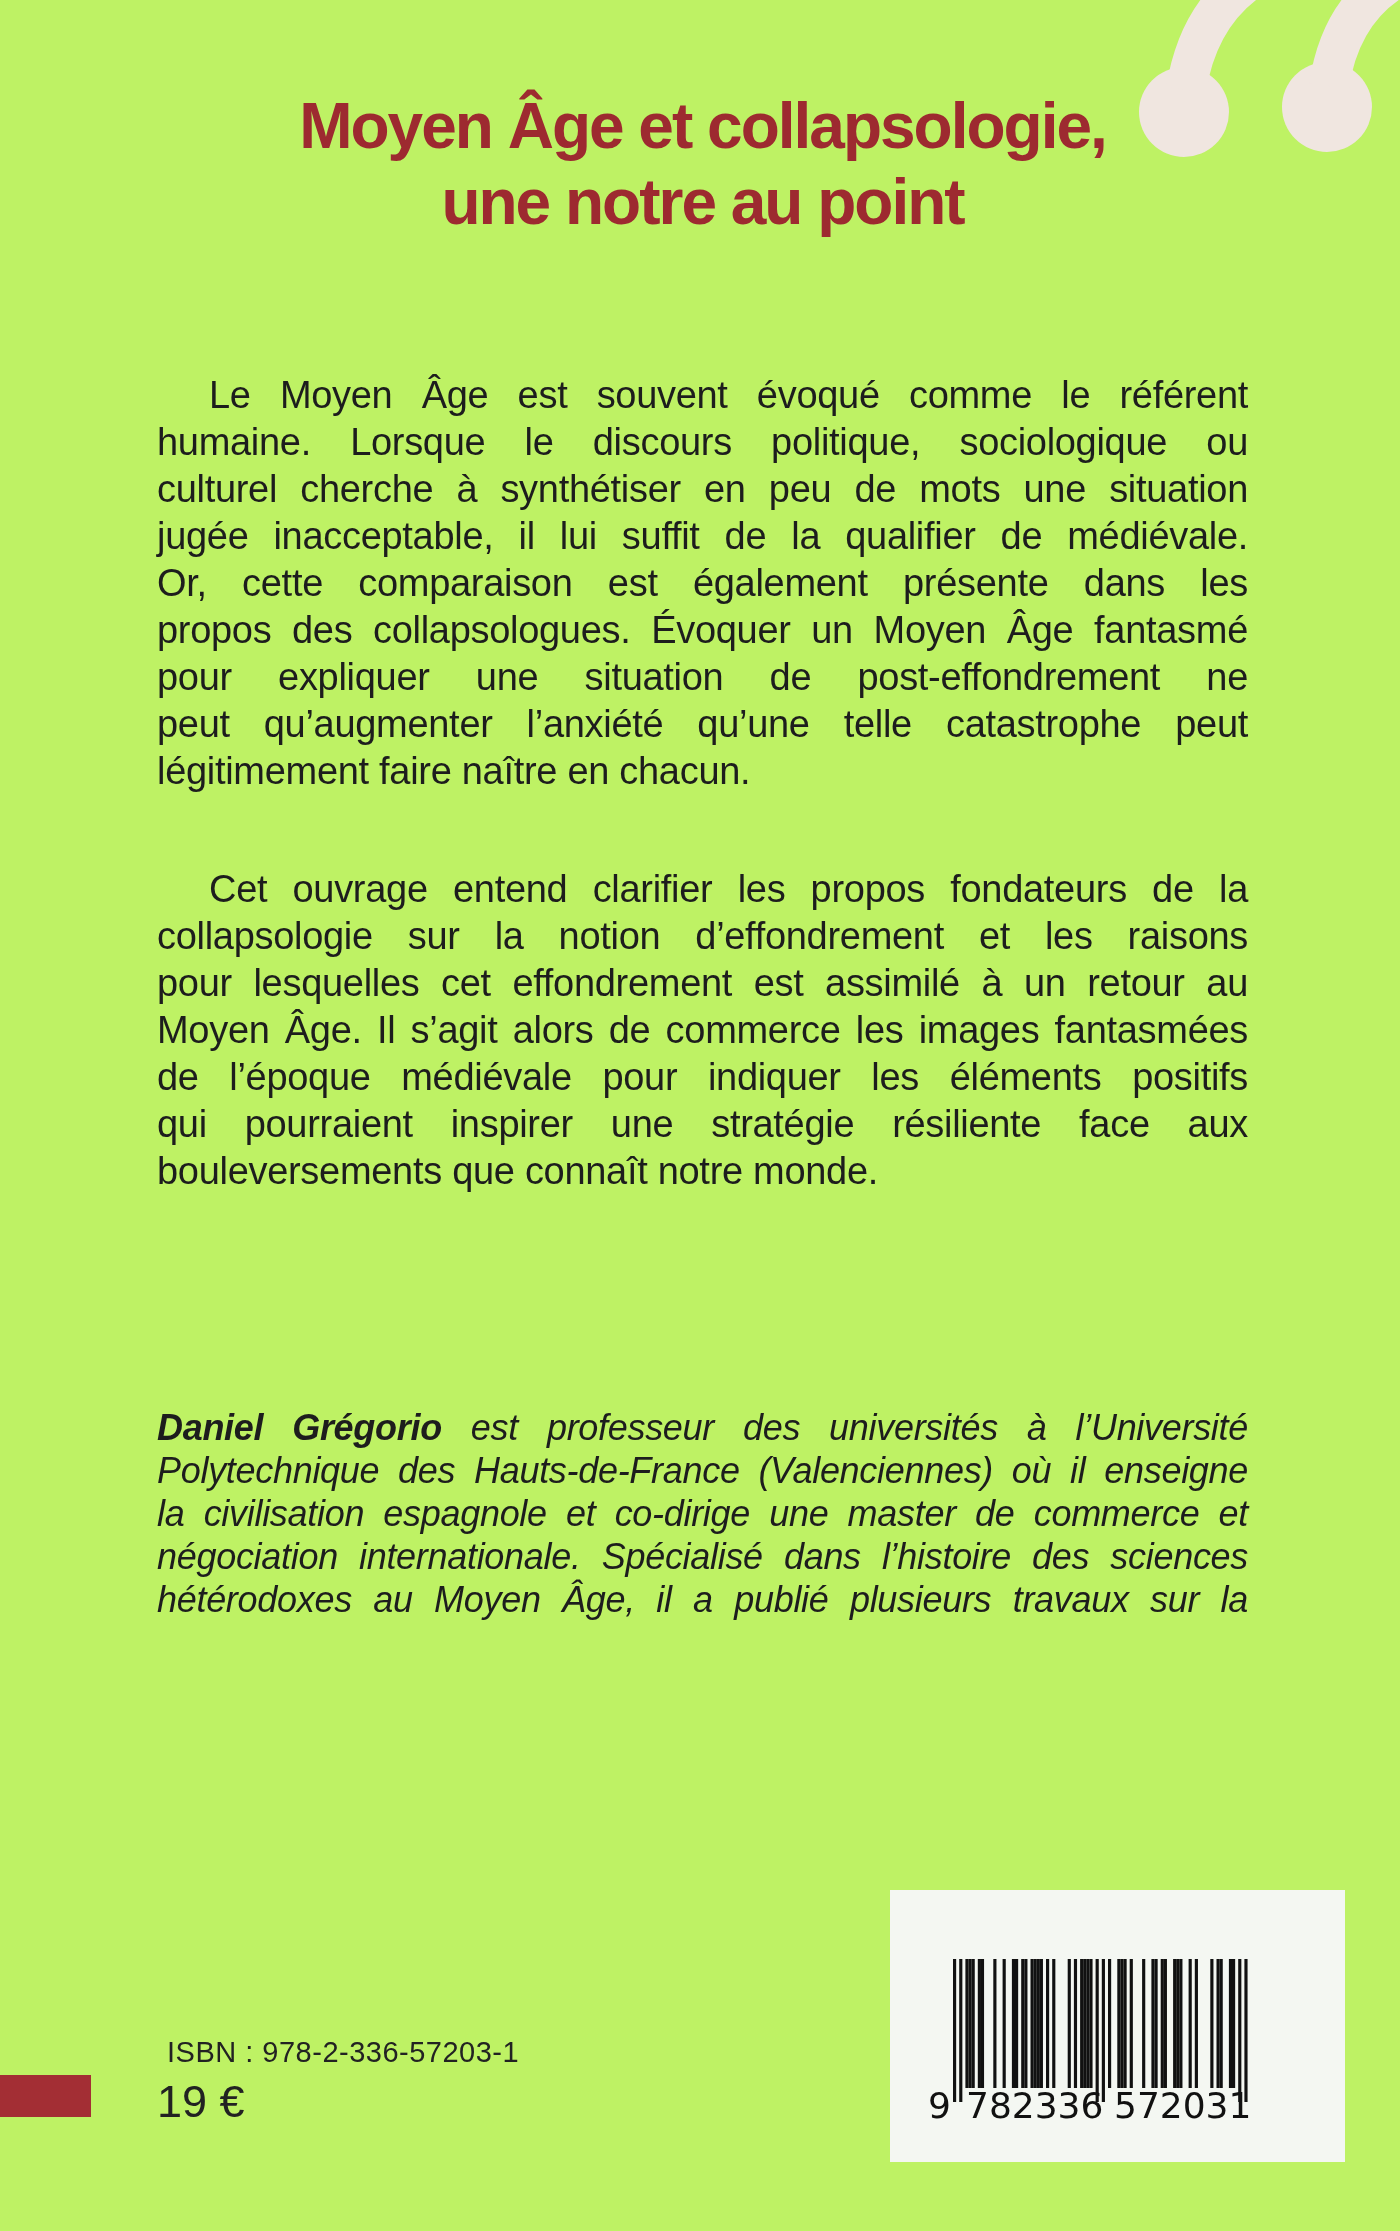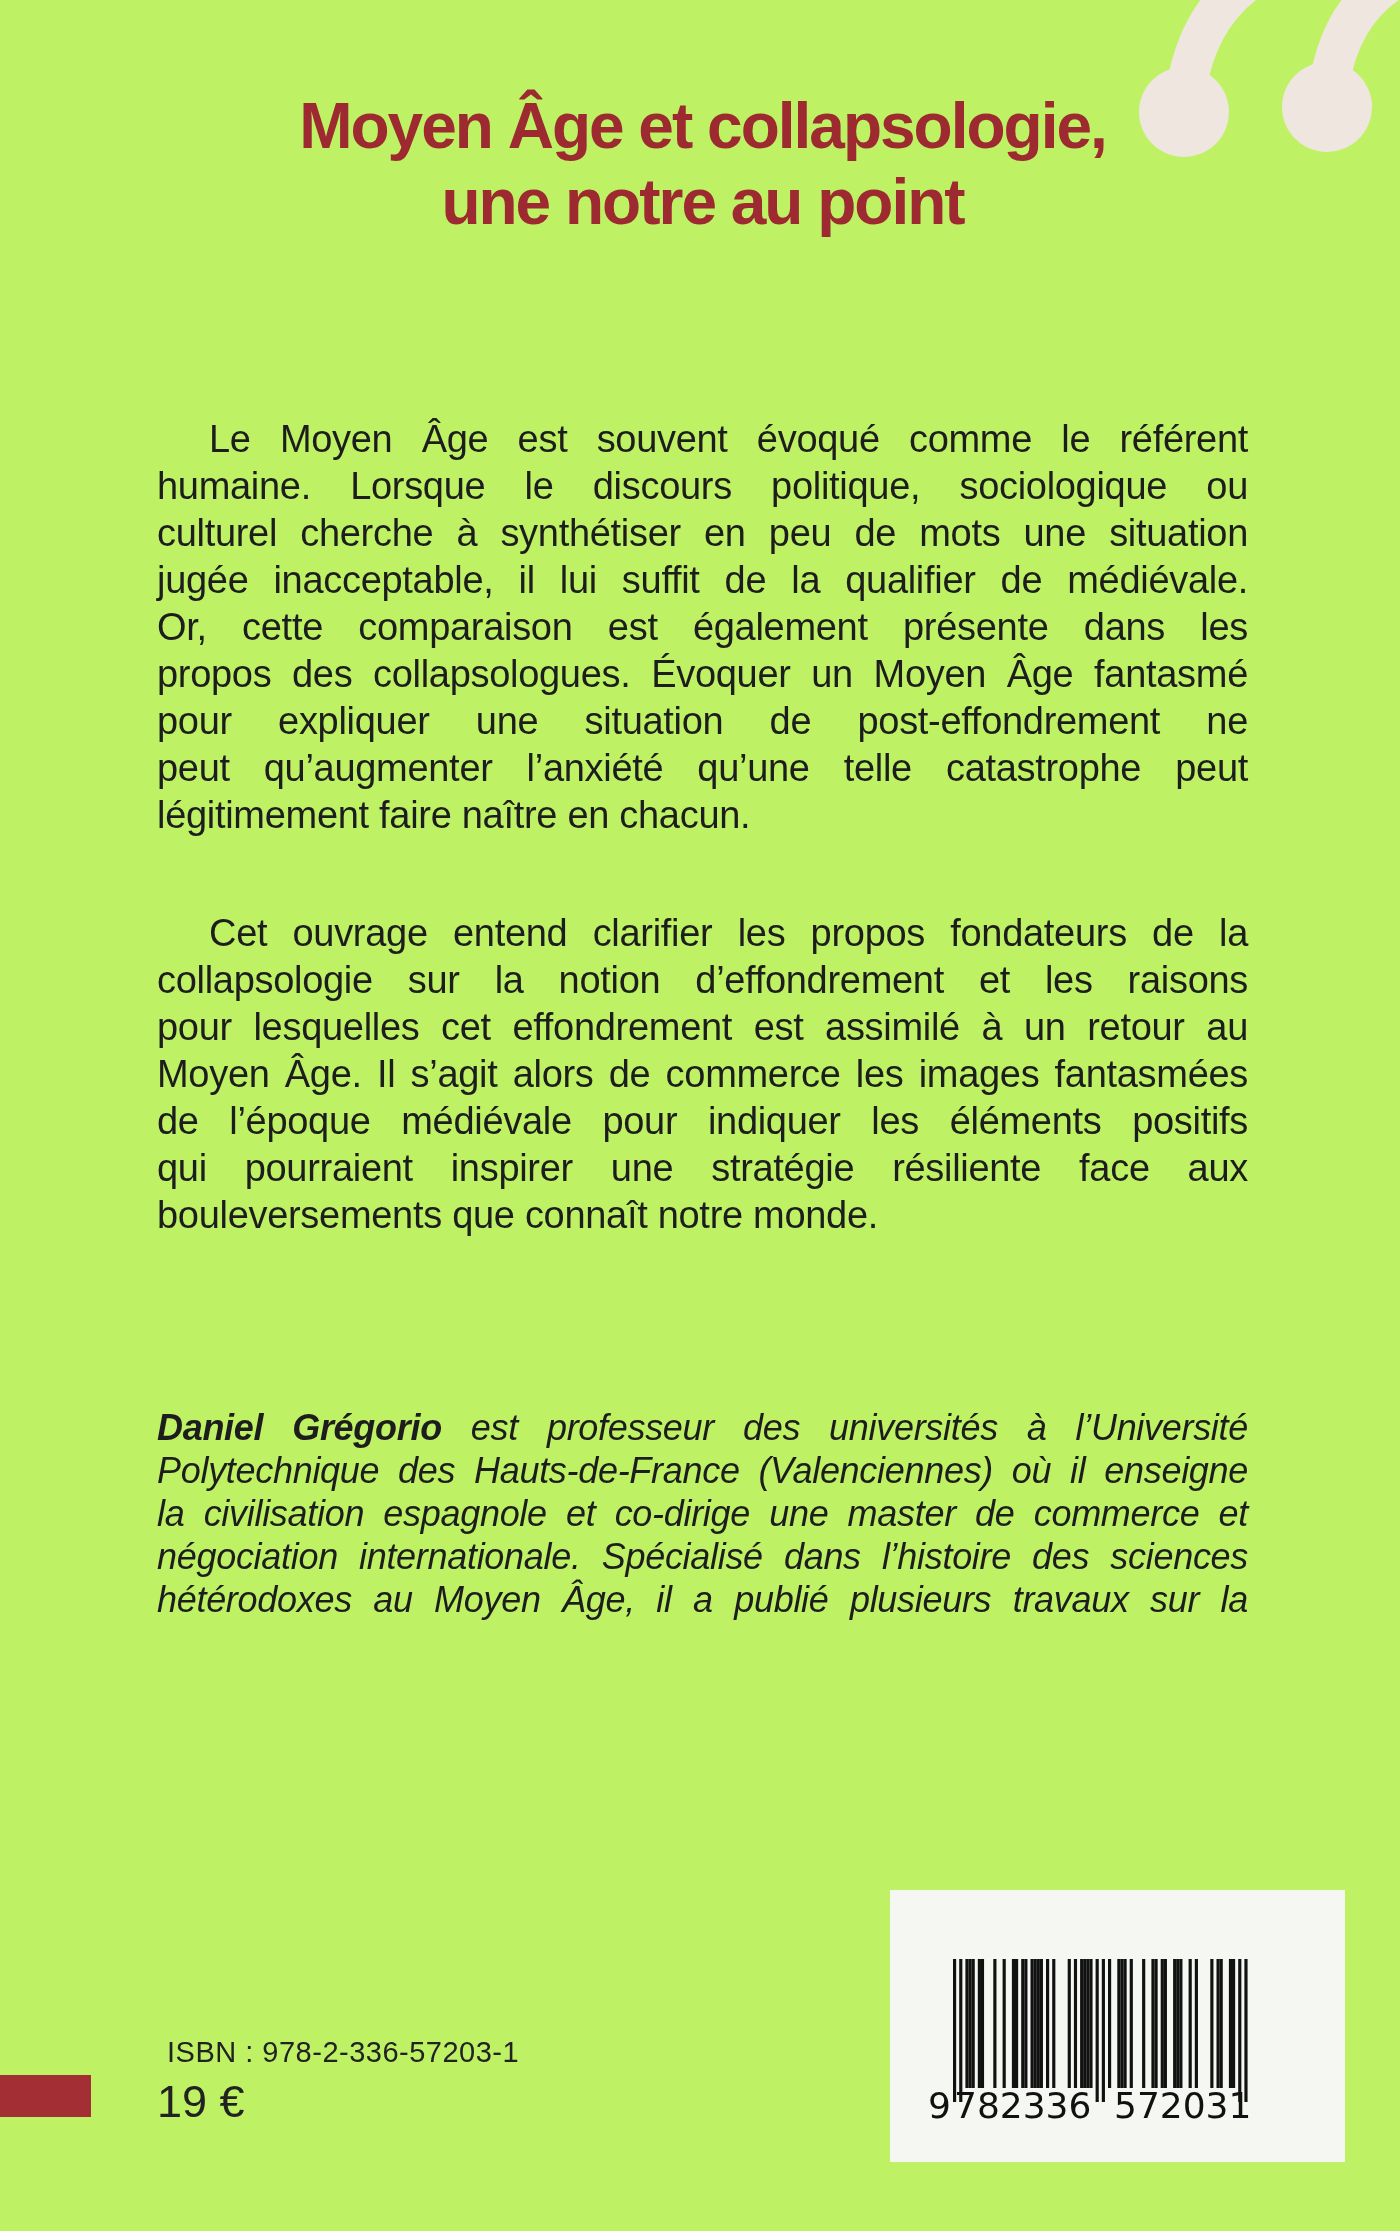--- a/index.html
+++ b/index.html
@@ -10,32 +10,32 @@
   .quote-svg{position:absolute;left:1070px;top:0;}
   .title{
     position:absolute;left:157px;top:88px;width:1091px;
     font-weight:700;font-size:64px;line-height:76px;color:#9d2a30;letter-spacing:-2px;
   }
   .title-line{text-align:center;}
   .para{position:absolute;left:157px;width:1091px;font-size:38px;line-height:47px;letter-spacing:-0.3px;}
   .para1{top:372px;}
   .para2{top:866px;}
   .line{text-align:justify;text-align-last:justify;}
-  .line.indent{padding-left:52px;margin-top:44px;}
+  .line.indent{padding-left:52px;}
   .line.last{text-align-last:left;}
   .bio{position:absolute;left:157px;width:1091px;top:1406px;font-size:36px;line-height:43px;font-style:italic;letter-spacing:-0.3px;}
   .bio .name{font-weight:700;}
   .isbn{position:absolute;left:167px;top:2036px;font-size:29px;letter-spacing:.5px;color:#222;}
   .price{position:absolute;left:157px;top:2076px;font-size:45px;color:#222;}
   .red-bar{position:absolute;left:0;top:2075px;width:91px;height:42px;background:#a32e34;}
   .barcode-box{position:absolute;left:890px;top:1890px;width:455px;height:272px;background:#f4f7f2;}
   .barcode-bars{position:absolute;left:63px;top:69px;}
   .bc-digit{position:absolute;font-size:36px;font-family:"DejaVu Sans",sans-serif;color:#111;white-space:pre;}
   .bc-lead{left:38px;top:195px;}
-  .bc-g1{left:64px;top:195px;}
+  .bc-g1{left:76px;top:195px;}
   .bc-g2{left:224px;top:195px;}
 </style>
 </head>
 <body>
 
 <div class="page">
 
   <svg class="quote-svg" width="330" height="235" viewBox="0 0 330 235" aria-hidden="true">
     <g fill="#f0e6e0" stroke="#f0e6e0">
       <circle cx="114" cy="112" r="45" stroke="none"></circle>

